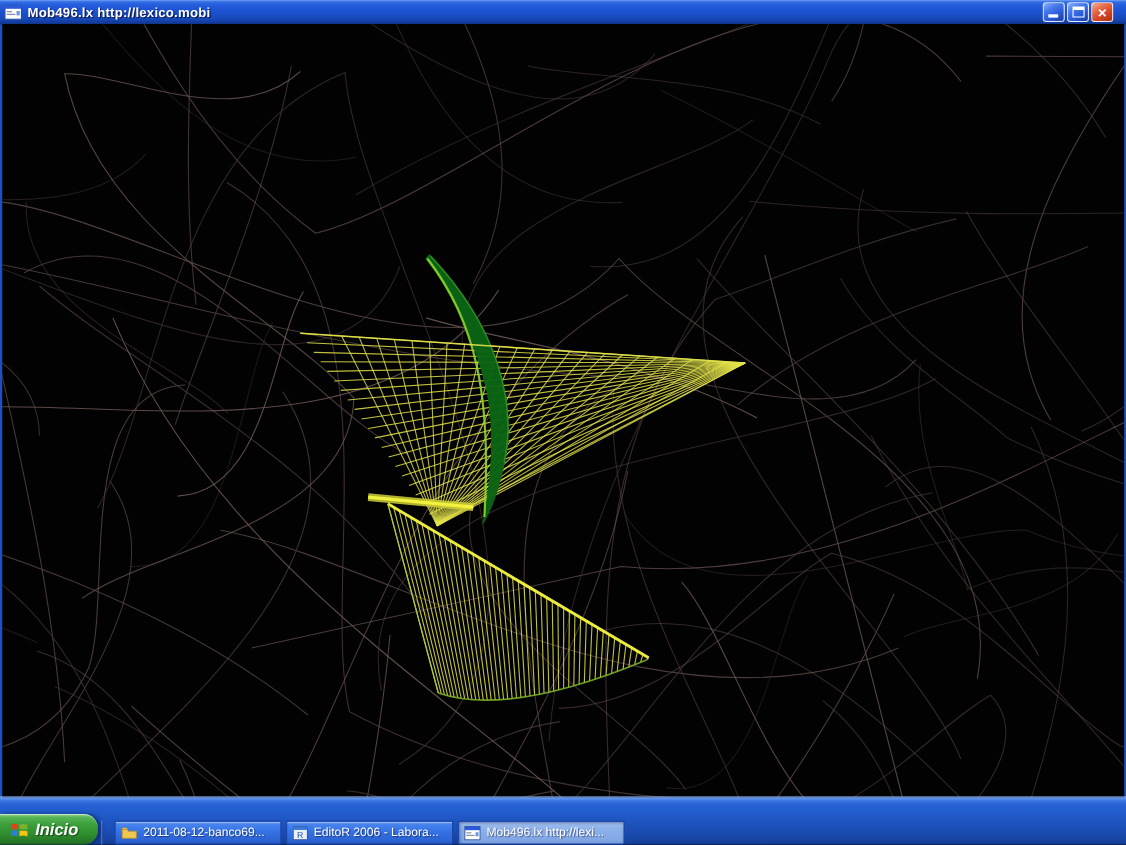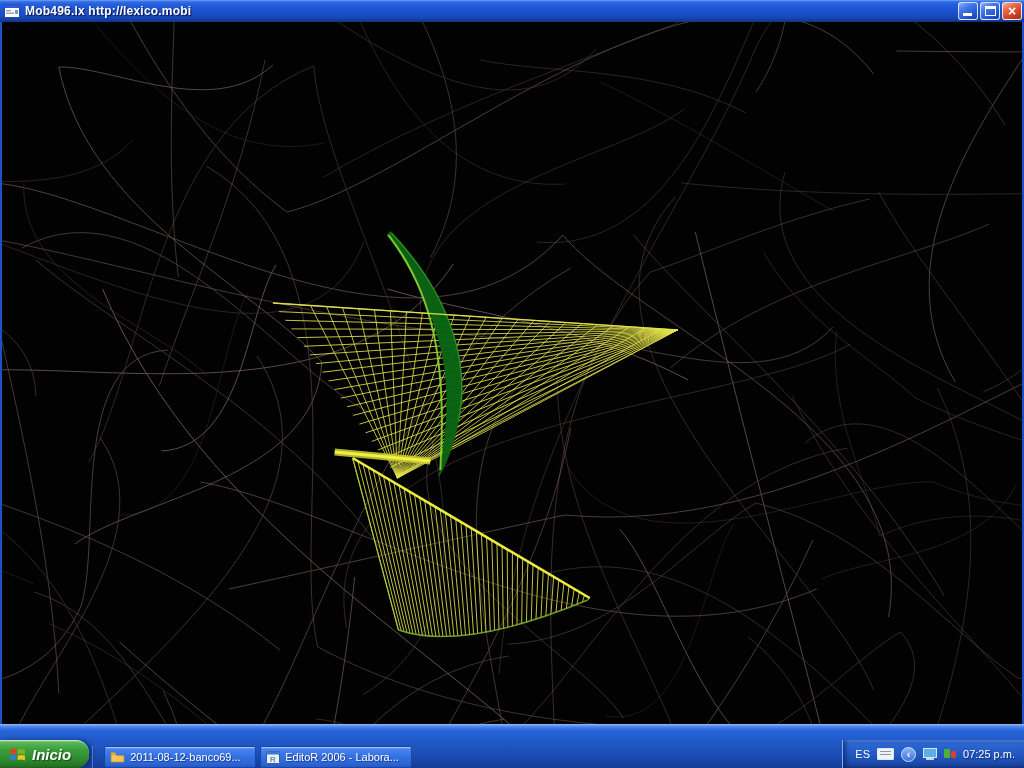--- a/index.html
+++ b/index.html
@@ -1,20 +1,20 @@
 <!DOCTYPE html>
 <html><head>
 <meta charset="utf-8">
 <style>
   html,body{margin:0;padding:0;background:#000;}
   .window{position:relative;width:1024px;height:768px;overflow:hidden;font-family:"Liberation Sans",sans-serif;}
 
   
   .titlebar{position:absolute;top:0;left:0;right:0;height:22px;display:flex;align-items:center;
-    padding:0 2px 0 4px;box-sizing:border-box;
+    padding:0 12px 0 4px;box-sizing:border-box;
     background:linear-gradient(180deg,#76a5f5 0%,#3c77e8 6%,#2a63e0 14%,#2058d8 30%,#1b50cc 55%,#1748b8 78%,#123c9c 93%,#0e3184 100%);}
   .app-icon{width:16px;height:14px;display:inline-block;flex:0 0 auto;}
   .title-text{color:#fff;font-size:12px;font-weight:bold;margin-left:5px;letter-spacing:.2px;
     text-shadow:1px 1px 1px rgba(0,0,40,.8);flex:1;white-space:nowrap;overflow:hidden;}
   .controls{display:flex;gap:2px;flex:0 0 auto;}
   .tb-btn{width:20px;height:18px;border-radius:3px;border:1px solid rgba(255,255,255,.8);
     position:relative;padding:0;box-sizing:border-box;cursor:pointer;}
   .tb-btn.blue{background:linear-gradient(150deg,#8fb4f6 0%,#4a7cee 30%,#2a5ad8 65%,#1b3f9e 100%);}
   .tb-btn.red{background:linear-gradient(150deg,#f4b29c 0%,#e8704e 30%,#d8482a 60%,#a82c12 100%);}
   .glyph-min{position:absolute;left:4px;bottom:3px;width:9px;height:3px;background:#fff;}
@@ -308,30 +308,28 @@
       <span class="ico">
         <svg viewBox="0 0 14 13" width="14" height="13">
             <rect x="0.5" y="0.5" width="13" height="12" rx="1" fill="#e8f0fa" stroke="#3a5a9a"></rect>
             <rect x="0.5" y="0.5" width="13" height="3" fill="#3a78d8"></rect>
             <text x="7" y="11" font-size="8" text-anchor="middle" fill="#2a52a8" font-family="Liberation Sans, sans-serif">R</text>
           </svg>
       </span>
       <span class="lbl">EditoR 2006 - Labora...</span>
     </button>
 
-
-    <div class="tray">
-      <span class="lang">ES</span>
-      <span class="kbd-icon"></span>
-      <button class="chev">‹</button>
-      <span class="monitor-icon">
-          <span class="scr"></span>
-          <span class="base"></span>
-        </span>
-      <span class="status-icon">
-          <span class="a"></span>
-          <span class="b"></span>
-        </span>
-      <span class="clock">07:25 p.m.</span>
-    </div>
+    <button class="taskbtn active">
+      <span class="ico">
+        <svg viewBox="0 0 16 14" width="15" height="13">
+            <rect x="0.5" y="0.5" width="15" height="13" fill="#fff" stroke="#2a4a9a"></rect>
+            <rect x="0.5" y="0.5" width="15" height="3.5" fill="#2a5ad8"></rect>
+            <rect x="2" y="6" width="5" height="1.2" fill="#8890aa"></rect>
+            <rect x="2" y="8.5" width="8" height="1.2" fill="#8890aa"></rect>
+            <rect x="11" y="6" width="3" height="4" fill="#6a9ae0"></rect>
+          </svg>
+      </span>
+      <span class="lbl">Mob496.lx  http://lexi...</span>
+    </button>
+
   </div>
 
 </div>
 
 </body></html>

